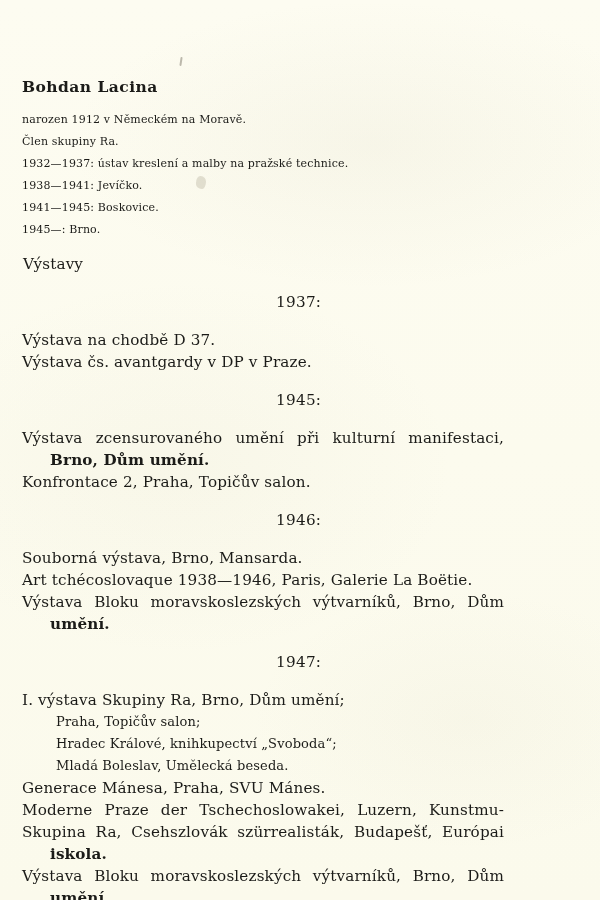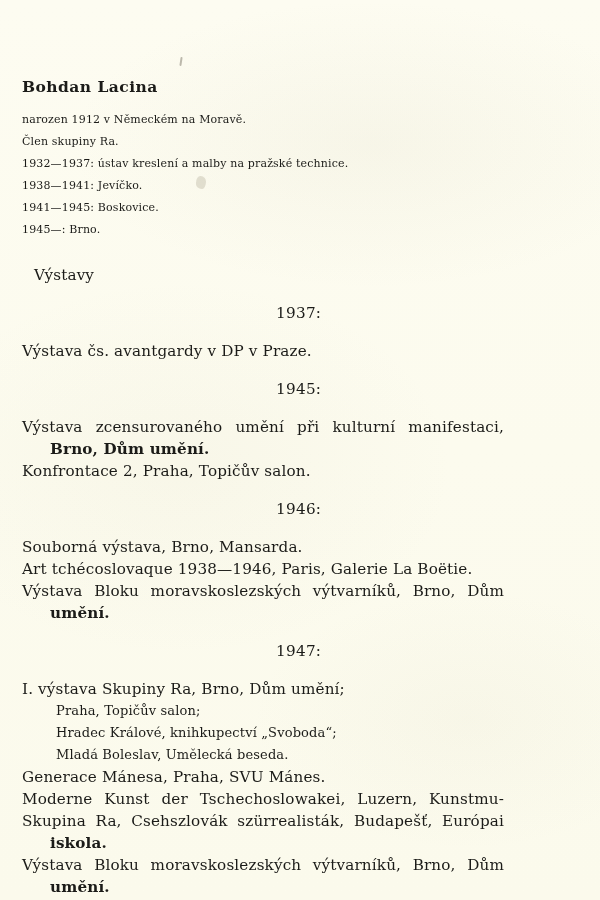--- a/index.html
+++ b/index.html
@@ -78,21 +78,21 @@
   }
 
   .block-gap {
     height: 11px;
   }
 
   .section-heading {
     font-size: 15.2px;
     line-height: 22px;
     letter-spacing: 0.15px;
-    margin: 12px;
+    margin: 1px;
   }
 
   .year-heading {
     font-size: 15.2px;
     line-height: 22px;
     margin: 16px;
     padding-left: 238px;
     letter-spacing: 0.3px;
   }
 
@@ -163,20 +163,21 @@
     <p class="line">1938—1941: Jevíčko.</p>
     <p class="line">1941—1945: Boskovice.</p>
     <p class="line">1945—: Brno.</p>
   </div>
 
   <div class="block-gap"></div>
 
   <p class="section-heading">Výstavy</p>
 
   <p class="year-heading">1937:</p>
+  <p class="entry nowrap">Výstava na chodbě D 37.</p>
   <p class="entry nowrap">Výstava čs. avantgardy v DP v Praze.</p>
 
   <p class="year-heading">1945:</p>
   <div>
     <p class="wide-line">
         <span>Výstava</span>
         <span>zcensurovaného</span>
         <span>umění</span>
         <span>při</span>
         <span>kulturní</span>
@@ -208,21 +209,21 @@
     <p class="sub-entry">Praha, Topičův salon;</p>
     <p class="sub-entry">Hradec Králové, knihkupectví „Svoboda“;</p>
     <p class="sub-entry">Mladá Boleslav, Umělecká beseda.</p>
   </div>
 
   <p class="entry nowrap">Generace Mánesa, Praha, SVU Mánes.</p>
 
   <div>
     <p class="wide-line">
         <span>Moderne</span>
-        <span>Kunst</span>
+        <span>Praze</span>
         <span>der</span>
         <span>Tschechoslowakei,</span>
         <span>Luzern,</span>
         <span>Kunstmu-</span>
       </p>
   </div>
 
   <div>
     <p class="wide-line">
         <span>Skupina</span>

